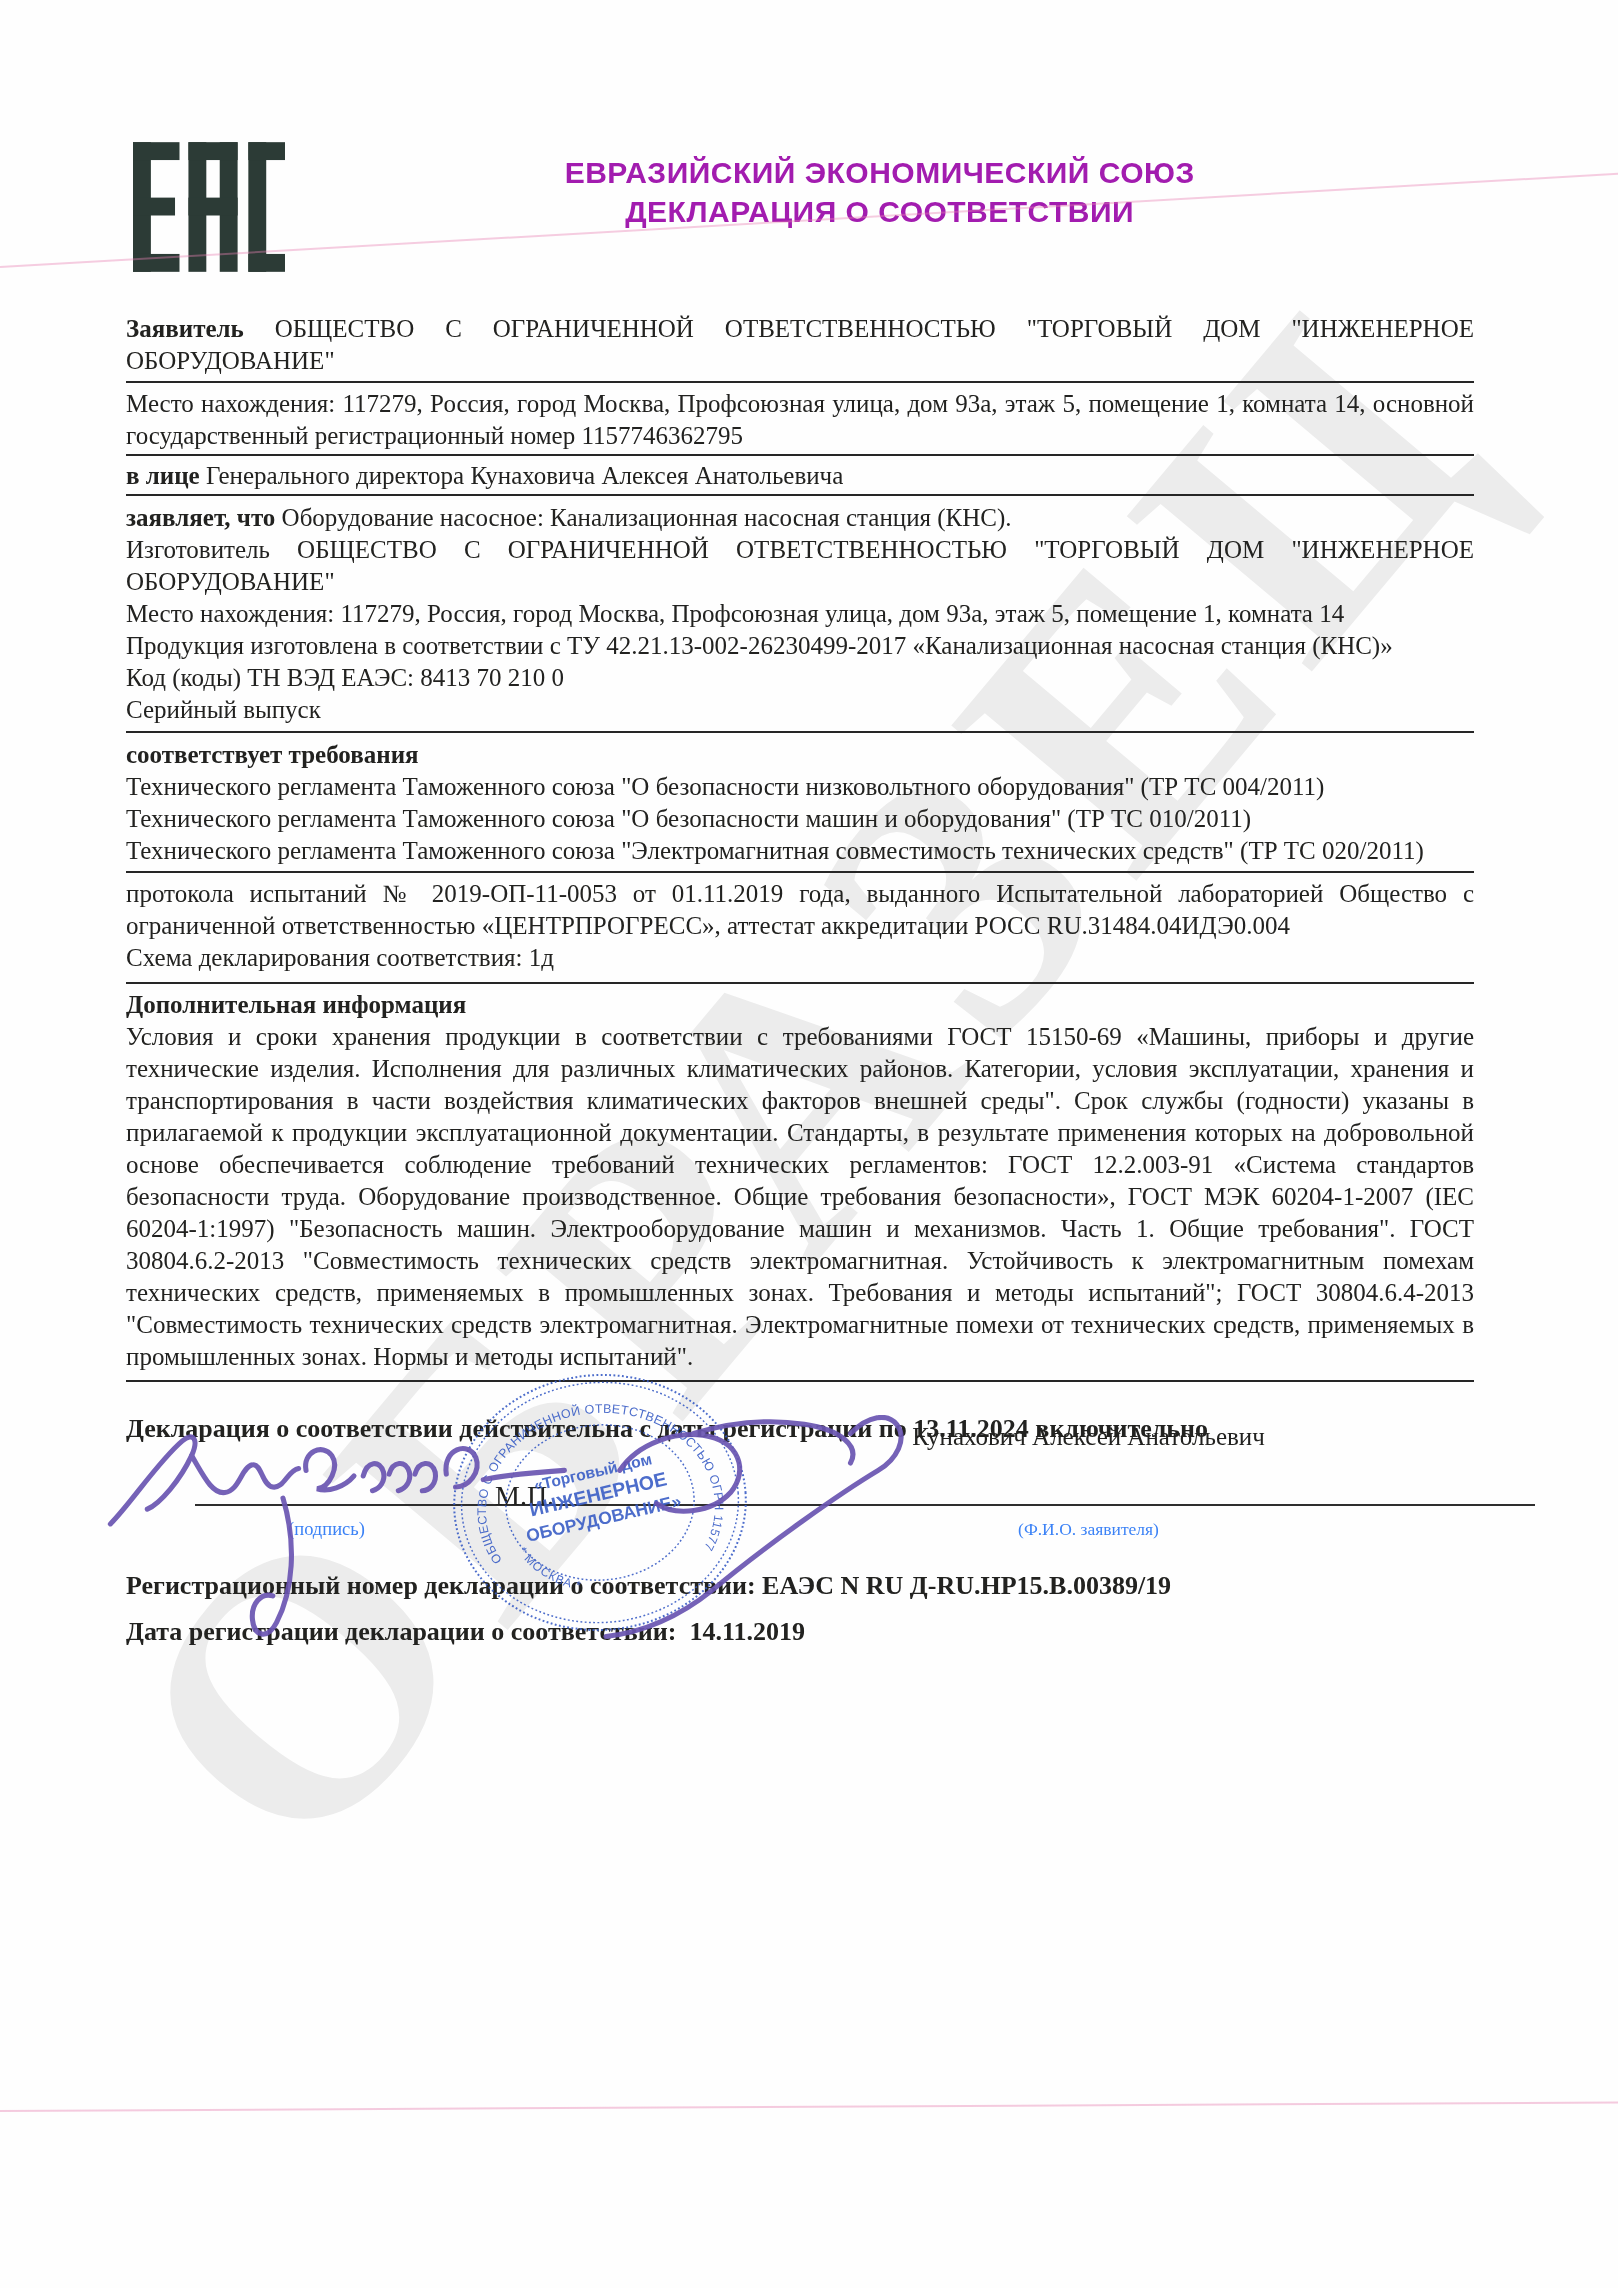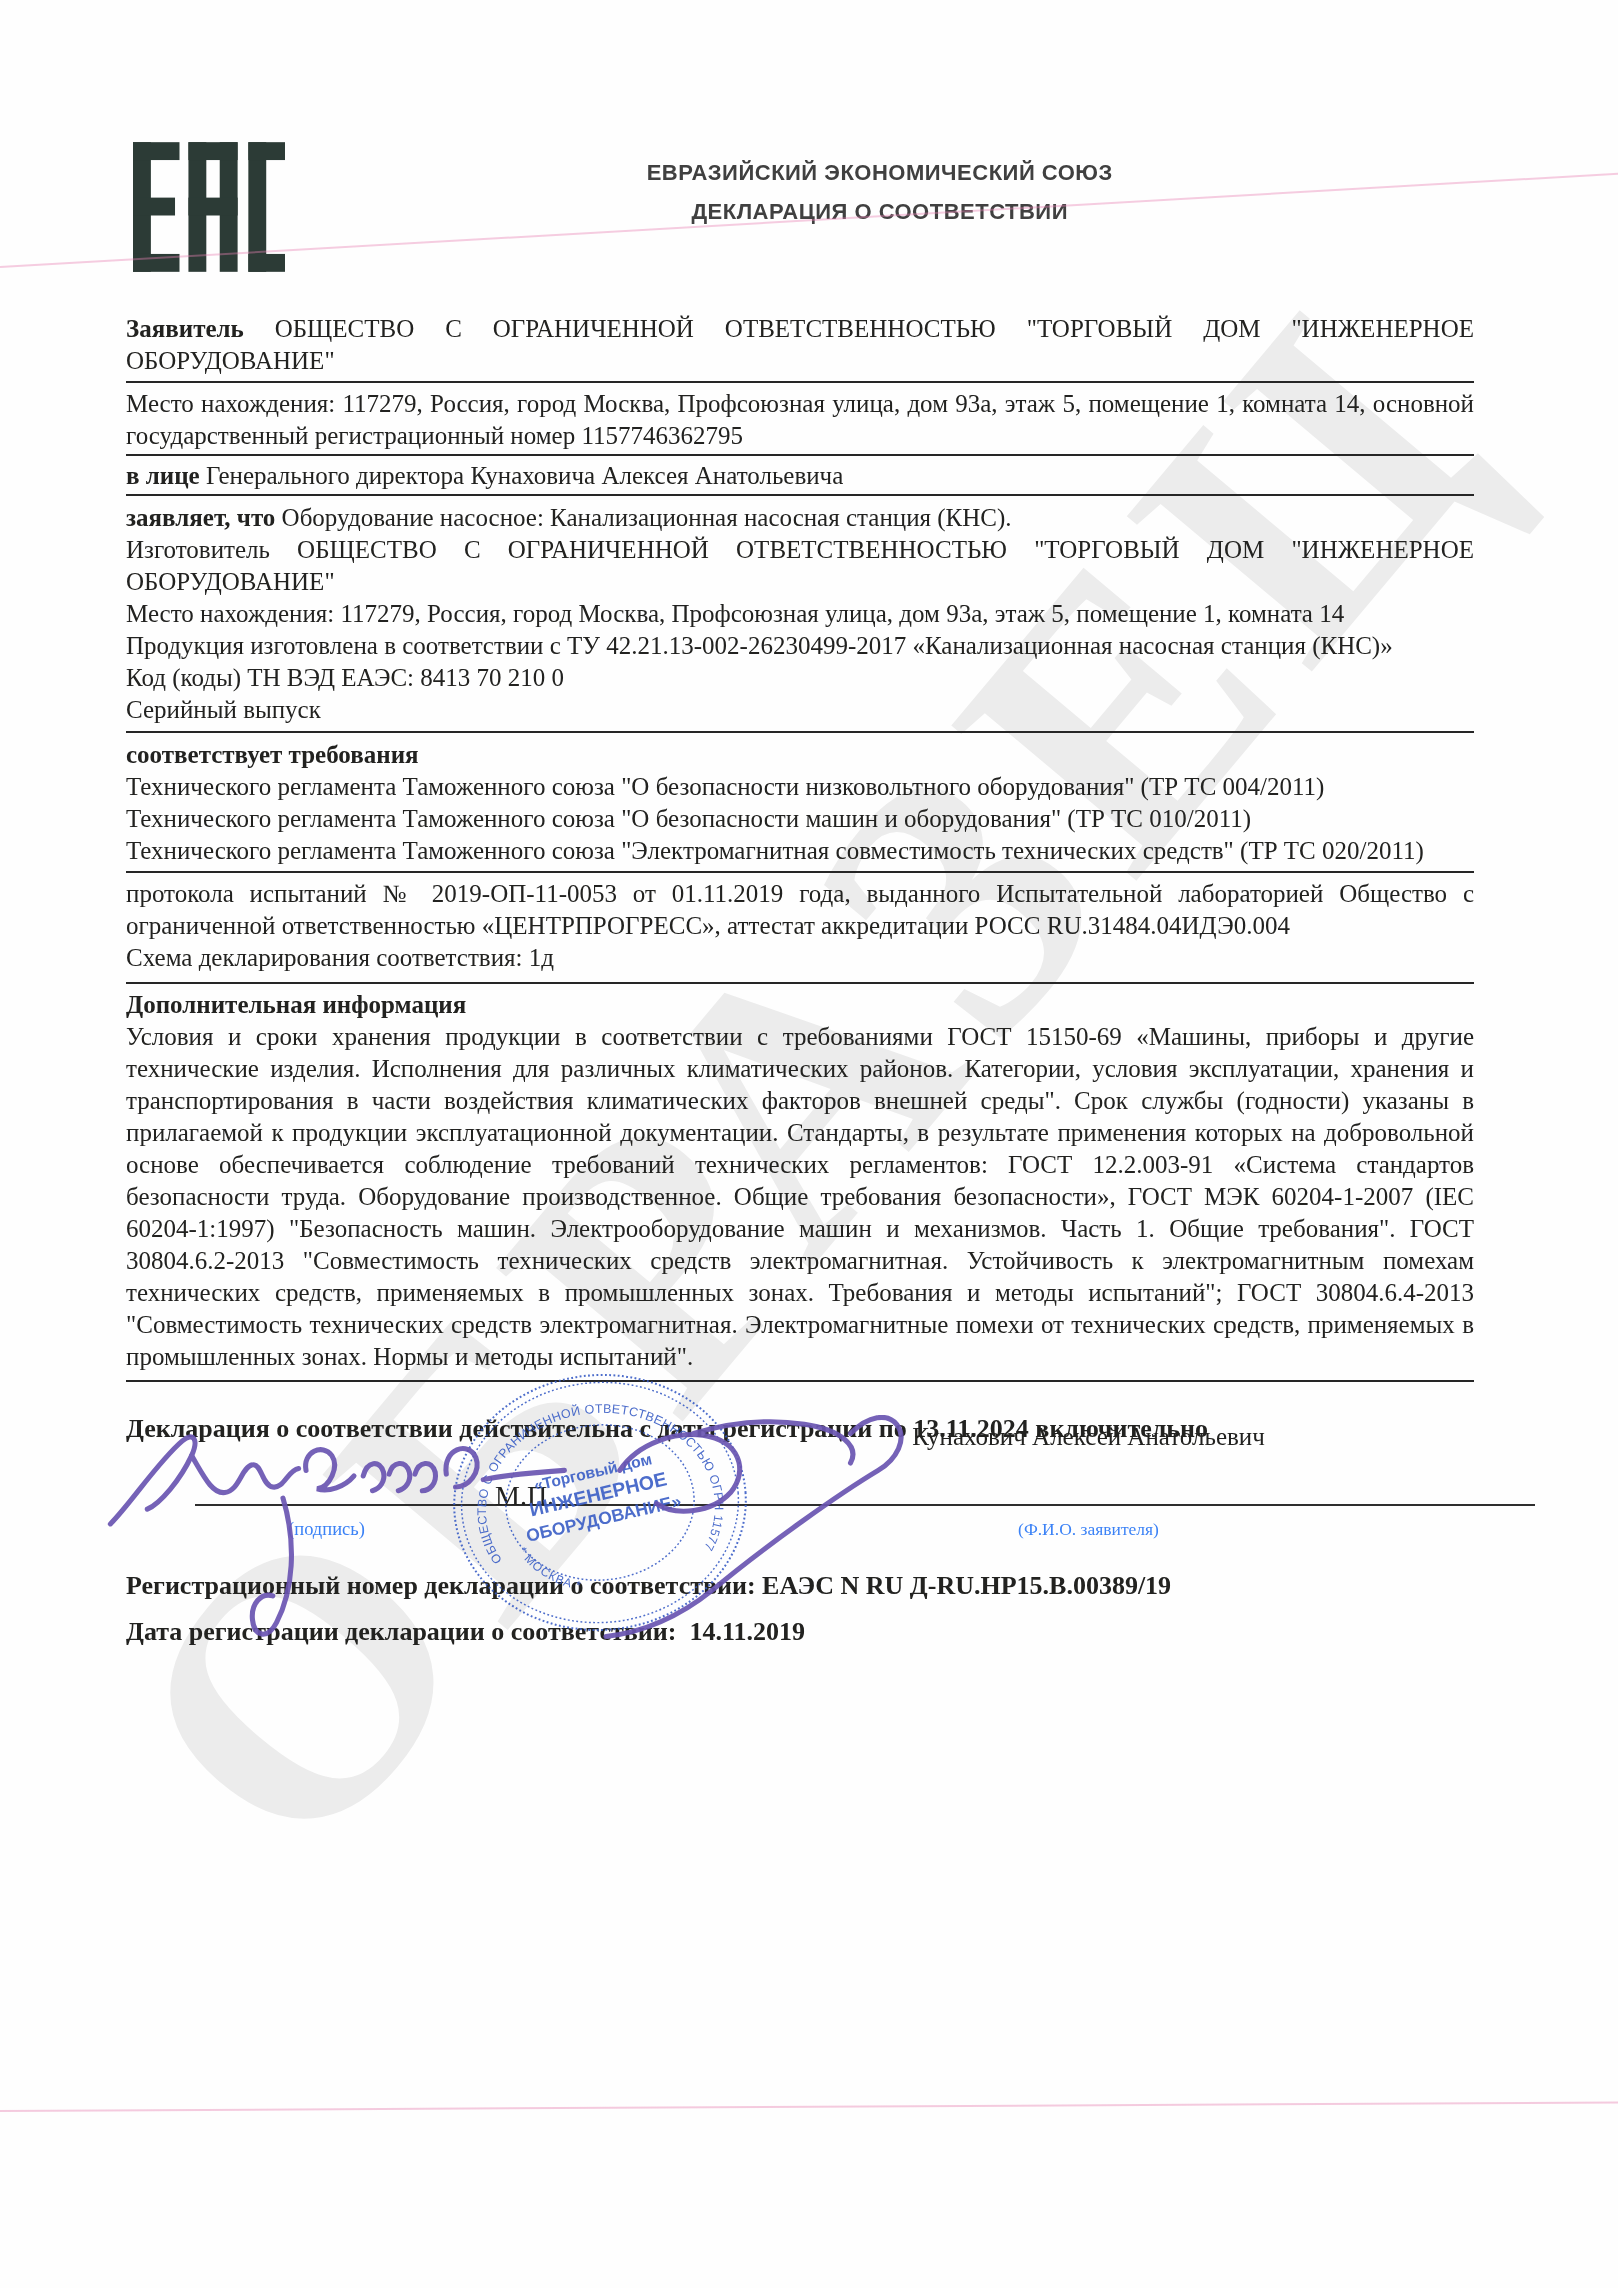--- a/index.html
+++ b/index.html
@@ -34,22 +34,22 @@
     transform:rotate(-0.3deg);transform-origin:left center;z-index:4;
   }
   .content{
     position:absolute;left:126px;top:0;width:1348px;z-index:1;
   }
   .hdr{display:flex;align-items:flex-start;padding-top:140px;}
   .eac{margin-left:7.4px;flex:0 0 auto;}
   .titles{
     flex:1;text-align:center;padding-top:13px;
     font-family:"Liberation Sans","DejaVu Sans",sans-serif;
-    font-weight:bold;font-size:22px;line-height:39px;
-    color:#404040;letter-spacing:0.5px;
+    font-weight:bold;font-size:30px;line-height:39px;
+    color:#a21caf;letter-spacing:0.5px;
   }
   p{margin:0;font-size:25px;line-height:32px;}
   .just{text-align:justify;}
   .b{font-weight:bold;}
   .rule{border:none;border-top:2.4px solid #262626;height:0;margin:0;}
   .sec1{margin-top:35px;}
   .r1{margin-top:3.7px;margin-bottom:5.5px;}
   .r2{margin-top:1.8px;margin-bottom:3.7px;}
   .r3{margin-top:2.8px;margin-bottom:5.5px;}
   .r4{margin-top:5.5px;margin-bottom:5.5px;}

